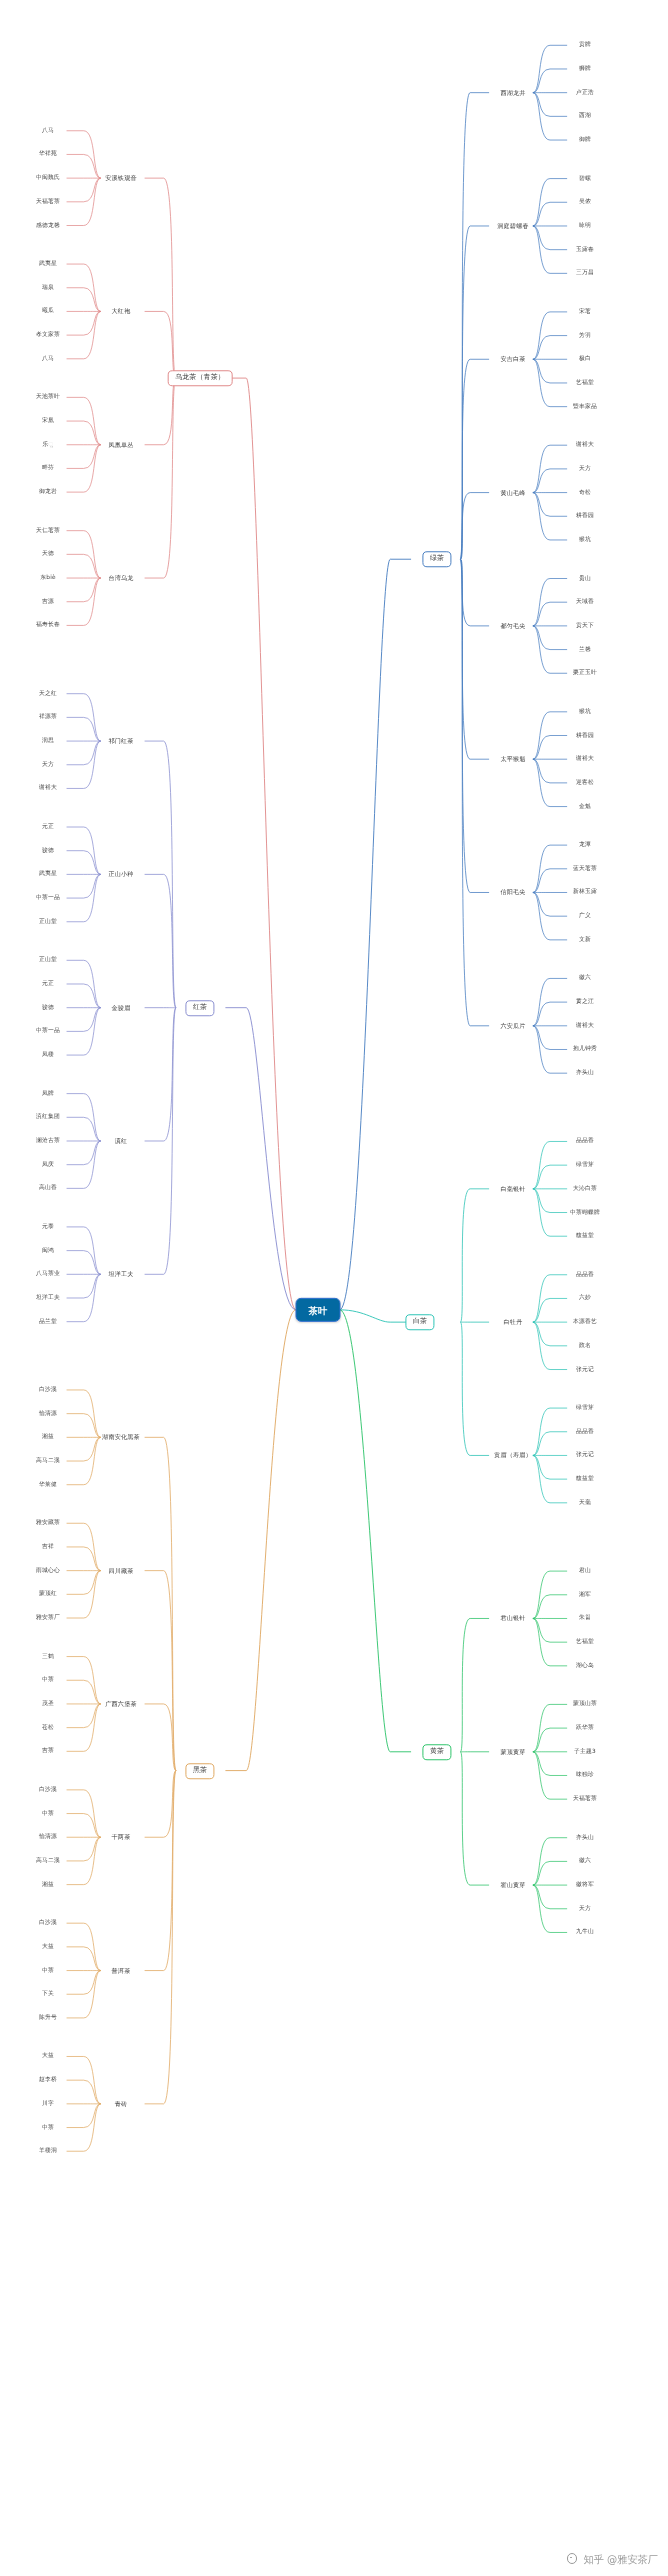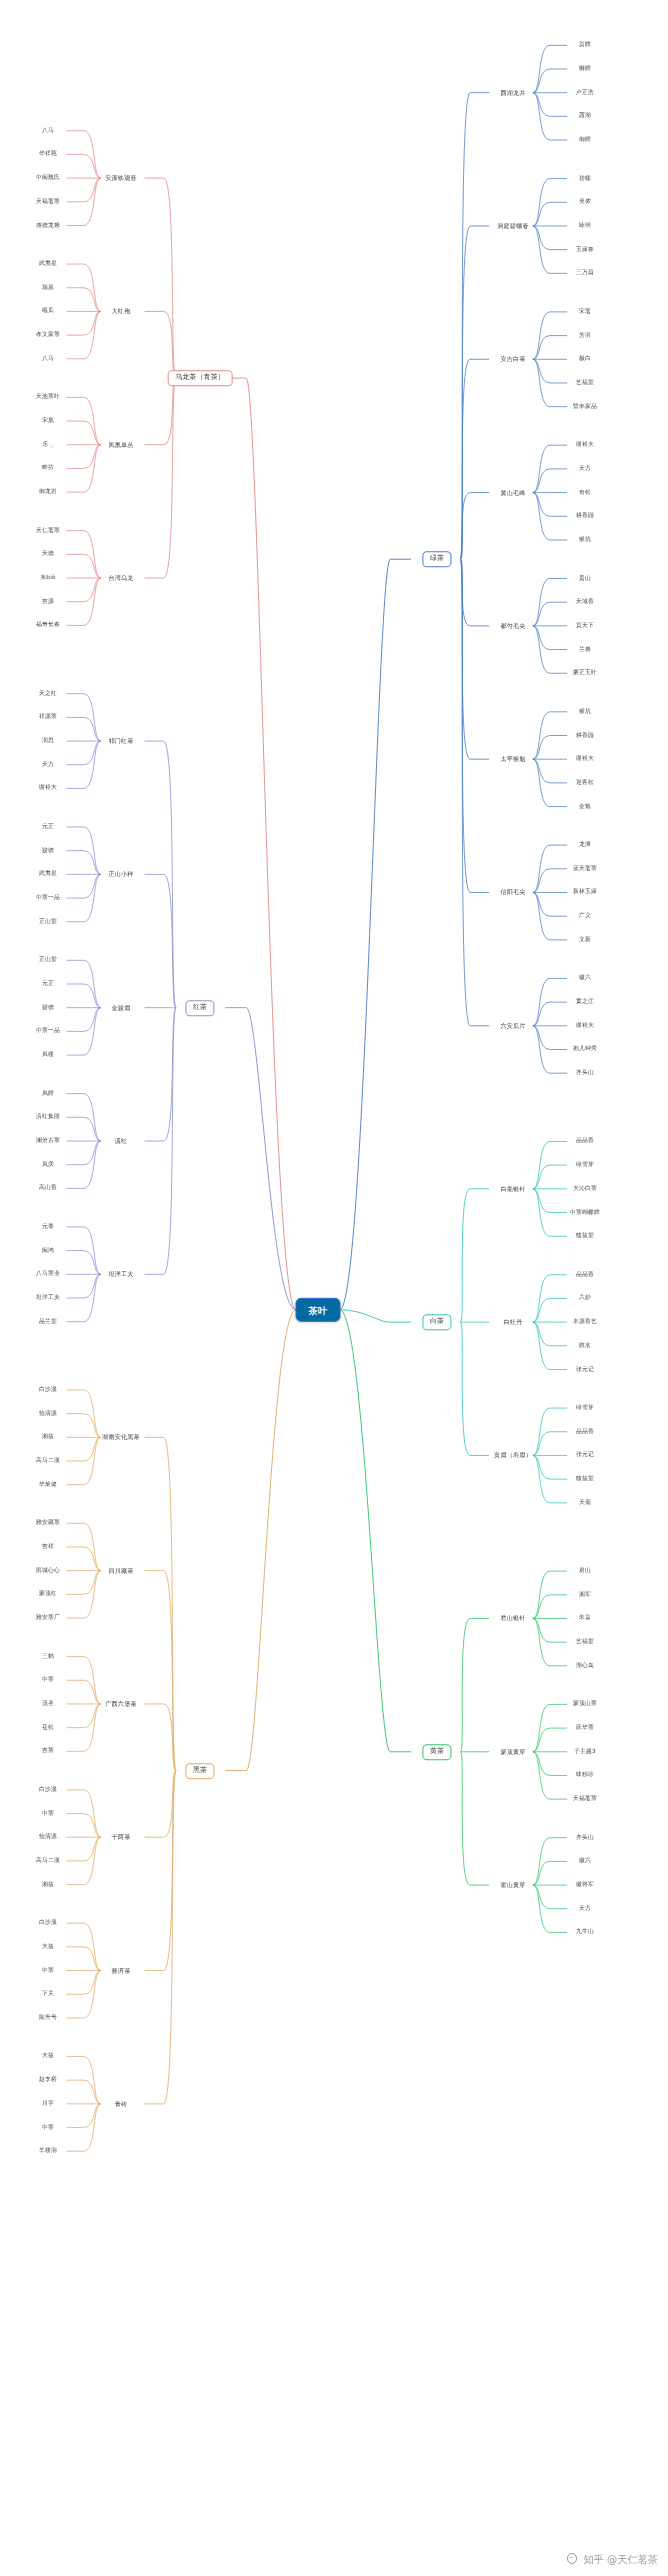--- a/index.html
+++ b/index.html
@@ -266,21 +266,21 @@
       <div class="node lvl3" style="left: 585px; top: 1322px;">本源香艺</div>
       <div class="node lvl3" style="left: 585px; top: 1346px;">政名</div>
       <div class="node lvl3" style="left: 585px; top: 1370px;">张元记</div>
       <div class="node lvl2" style="left: 513px; top: 1322px;">白牡丹</div>
       <div class="node lvl3" style="left: 585px; top: 1408px;">绿雪芽</div>
       <div class="node lvl3" style="left: 585px; top: 1432px;">品品香</div>
       <div class="node lvl3" style="left: 585px; top: 1455px;">张元记</div>
       <div class="node lvl3" style="left: 585px; top: 1479px;">馥益堂</div>
       <div class="node lvl3" style="left: 585px; top: 1503px;">天毫</div>
       <div class="node lvl2" style="left: 513px; top: 1455px;">贡眉（寿眉）</div>
-      <div class="node lvl1" style="left: 437px; top: 1322px; border-color: rgb(46, 196, 182); color: rgb(58, 58, 58);">白茶</div>
+      <div class="node lvl1" style="left: 420px; top: 1322px; border-color: rgb(46, 196, 182); color: rgb(58, 58, 58);">白茶</div>
       <div class="node lvl3" style="left: 585px; top: 1571px;">君山</div>
       <div class="node lvl3" style="left: 585px; top: 1595px;">湘军</div>
       <div class="node lvl3" style="left: 585px; top: 1618px;">朱甾</div>
       <div class="node lvl3" style="left: 585px; top: 1642px;">艺福堂</div>
       <div class="node lvl3" style="left: 585px; top: 1666px;">湖心岛</div>
       <div class="node lvl2" style="left: 513px; top: 1618px;">君山银针</div>
       <div class="node lvl3" style="left: 585px; top: 1704px;">蒙顶山茶</div>
       <div class="node lvl3" style="left: 585px; top: 1728px;">跃华茶</div>
       <div class="node lvl3" style="left: 585px; top: 1752px;">子主题3</div>
       <div class="node lvl3" style="left: 585px; top: 1775px;">味独珍</div>
@@ -383,16 +383,16 @@
       <div class="node lvl3" style="left: 48px; top: 2080px;">赵李桥</div>
       <div class="node lvl3" style="left: 48px; top: 2104px;">川字</div>
       <div class="node lvl3" style="left: 48px; top: 2128px;">中茶</div>
       <div class="node lvl3" style="left: 48px; top: 2151px;">羊楼洞</div>
       <div class="node lvl2" style="left: 121px; top: 2104px;">青砖</div>
       <div class="node lvl1" style="left: 200px; top: 1771px; border-color: rgb(224, 169, 99); color: rgb(58, 58, 58);">黑茶</div>
       <div class="node root" style="left: 318px; top: 1310px; background: #0369a1;">茶叶</div>
     </div>
   <div id="watermark">
     <span id="wmicon"></span>
-    <span>知乎 @天仁茗茶</span>
+    <span>知乎 @雅安茶厂</span>
   </div>
 </div>
 
 
 </body></html>

